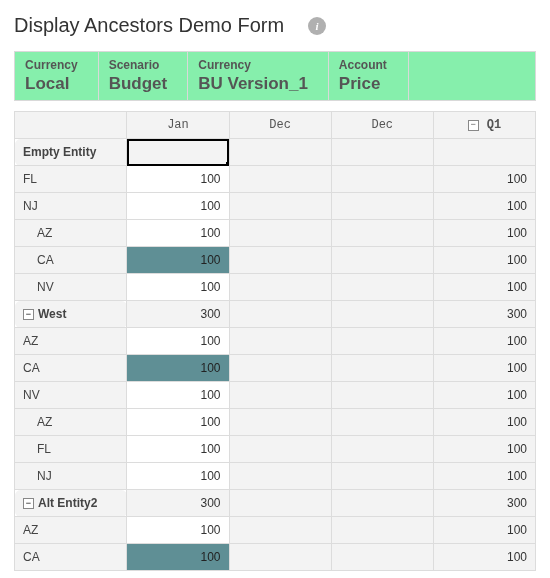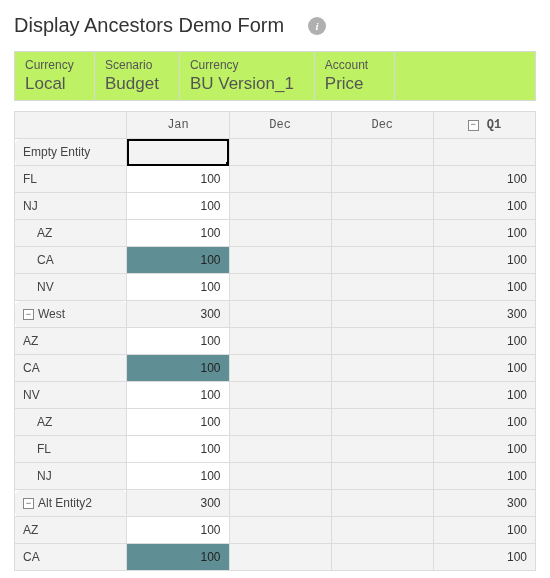--- a/index.html
+++ b/index.html
@@ -39,21 +39,22 @@
   }
   .pov-bar {
     display: flex;
     border: 1px solid #d9d9d9;
     margin-bottom: 10px;
   }
   .pov-item {
     border-right: 1px solid #d9d9d9;
     padding: 6px 20px 6px 10px;
     min-width: 80px;
-    background: #bef264;
+    background: #86efac;
+    font-weight: bold;
   }
   .pov-item:last-child { border-right: none; flex: 1; }
   .pov-dim {
     font-size: 12px;
     color: #555;
     margin-bottom: 2px;
   }
   .pov-val {
     font-size: 17px;
     color: #555;
@@ -97,21 +98,21 @@
     text-align: center;
     color: #555;
     background: #fff;
     flex: 0 0 auto;
   }
   .row-header {
     background: #f3f3f3;
     text-align: left;
     color: #444;
   }
-  .row-header.bold { font-weight: 400; border-radius: 6px; }
+  .row-header.bold { font-weight: 700; border-radius: 6px; }
   .row-header .rh-inner {
     display: flex;
     align-items: center;
     gap: 4px;
   }
   .indent-1 { padding-left: 22px !important; }
   td.data {
     text-align: right;
     background: #fff;
     color: #333;

